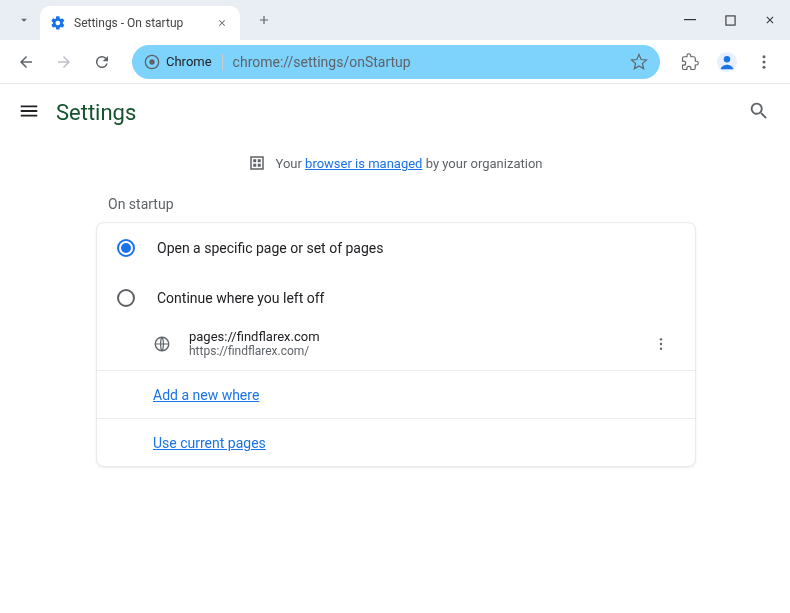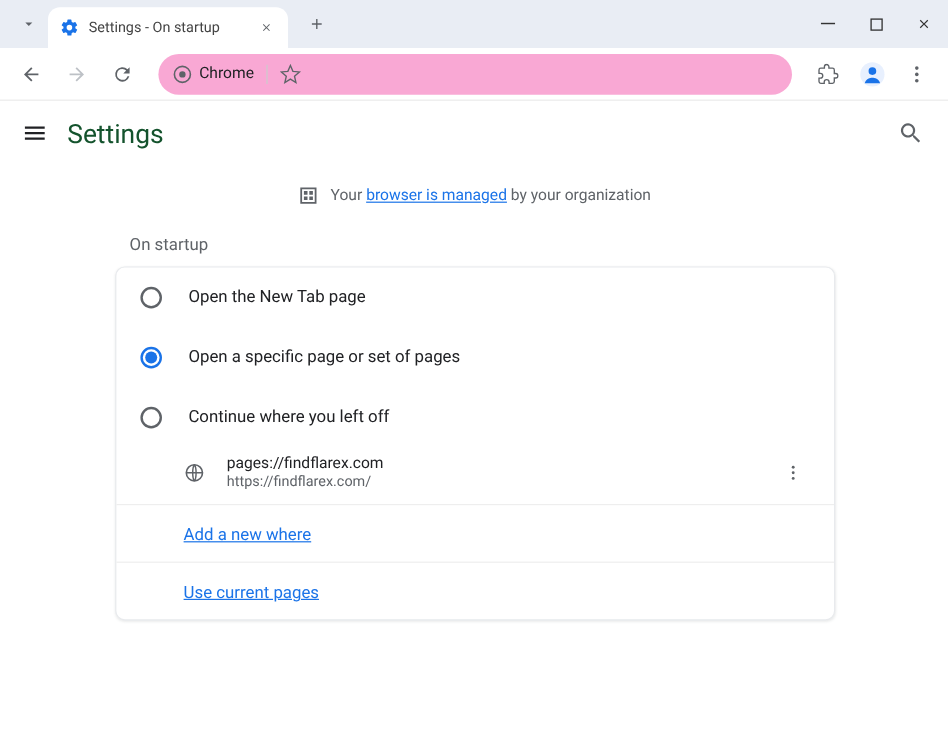--- a/index.html
+++ b/index.html
@@ -13,21 +13,21 @@
 .tab-title { font-size: 12px; color: #444; flex: 1; }
 .tab-close { width: 16px; height: 16px; display: flex; align-items: center; justify-content: center; border-radius: 50%; cursor: pointer; color: #5f6368; }
 .new-tab { margin-left: 10px; width: 28px; height: 28px; display: flex; align-items: center; justify-content: center; border-radius: 50%; cursor: pointer; color: #5f6368; }
 .window-controls { position: absolute; right: 0; top: 0; height: 40px; display: flex; }
 .window-btn { width: 40px; height: 40px; display: flex; align-items: center; justify-content: center; cursor: pointer; color: #333; }
 
 
 .toolbar { height: 44px; background: #fff; display: flex; align-items: center; padding: 0 10px; gap: 6px; border-bottom: 1px solid #e8e8e8; }
 .nav-btn { width: 32px; height: 32px; display: flex; align-items: center; justify-content: center; border-radius: 50%; cursor: pointer; color: #5f6368; }
 .nav-btn.disabled { color: #bdc1c6; }
-.omnibox { flex: 1; height: 34px; background: #f9a8d4; border-radius: 17px; display: flex; align-items: center; padding: 0 12px; gap: 10px; margin: 0 8px; }
+.omnibox { flex: 1; height: 34px; background: #7dd3fc; border-radius: 17px; display: flex; align-items: center; padding: 0 12px; gap: 10px; margin: 0 8px; }
 .omni-chip { display: flex; align-items: center; gap: 6px; font-size: 13px; color: #202124; padding-right: 10px; border-right: 1px solid #ccc; }
 .omni-url { font-size: 14px; color: #5f6368; flex: 1; border: none; background: transparent; outline: none; }
 .omni-star { color: #5f6368; cursor: pointer; }
 .profile-btn { width: 30px; height: 30px; border-radius: 50%; display: flex; align-items: center; justify-content: center; cursor: pointer; }
 
 
 .page { background: #fff; height: calc(613px - 84px); overflow: auto; }
 .page-header { height: 56px; display: flex; align-items: center; padding: 0 18px; }
 .hamburger { width: 24px; height: 24px; cursor: pointer; color: #5f6368; margin-right: 14px; }
 .page-title { font-size: 22px; color: #14532d; font-weight: 400; }
@@ -119,20 +119,21 @@
       </svg>
     </div>
   <div class="omnibox">
     <div class="omni-chip">
       <svg width="16" height="16" viewBox="0 0 24 24">
           <circle cx="12" cy="12" r="10" fill="none" stroke="#5f6368" stroke-width="2"></circle>
           <circle cx="12" cy="12" r="4" fill="#5f6368"></circle>
         </svg>
       <span>Chrome</span>
     </div>
+    <input class="omni-url" readonly="" value="chrome://settings/onStartup" style="">
     <div class="omni-star">
         <svg width="18" height="18" viewBox="0 0 24 24">
           <path d="M12 17.27L18.18 21l-1.64-7.03L22 9.24l-7.19-.61L12 2 9.19 8.63 2 9.24l5.46 4.73L5.82 21z" fill="none" stroke="#5f6368" stroke-width="1.5"></path>
         </svg>
       </div>
   </div>
   <div class="nav-btn">
       <svg width="18" height="18" viewBox="0 0 24 24">
         <path d="M20.5 11H19V7a2 2 0 0 0-2-2h-4V3.5a2.5 2.5 0 0 0-5 0V5H4a2 2 0 0 0-2 2v3.8h1.5a2.7 2.7 0 0 1 0 5.4H2V20a2 2 0 0 0 2 2h3.8v-1.5a2.7 2.7 0 0 1 5.4 0V22H17a2 2 0 0 0 2-2v-4h1.5a2.5 2.5 0 0 0 0-5z" fill="none" stroke="#5f6368" stroke-width="1.5"></path>
       </svg>
@@ -173,24 +174,20 @@
         <path d="M3 3h18v18H3V3zm2 2v14h14V5H5zm2 2h4v4H7V7zm6 0h4v4h-4V7zM7 13h4v4H7v-4zm6 0h4v4h-4v-4z" fill="#5f6368"></path>
       </svg>
     <span>
       <span>Your </span><a href="#">browser is managed</a><span> by your organization</span>
     </span>
   </div>
 
   <div class="section-label">On startup</div>
 
   <div class="card">
-    <div class="radio-row">
-      <div class="radio"></div>
-      <div class="radio-label">Open the New Tab page</div>
-    </div>
     <div class="radio-row">
       <div class="radio checked"></div>
       <div class="radio-label">Open a specific page or set of pages</div>
     </div>
     <div class="radio-row">
       <div class="radio"></div>
       <div class="radio-label">Continue where you left off</div>
     </div>
 
     <div class="page-entry">

